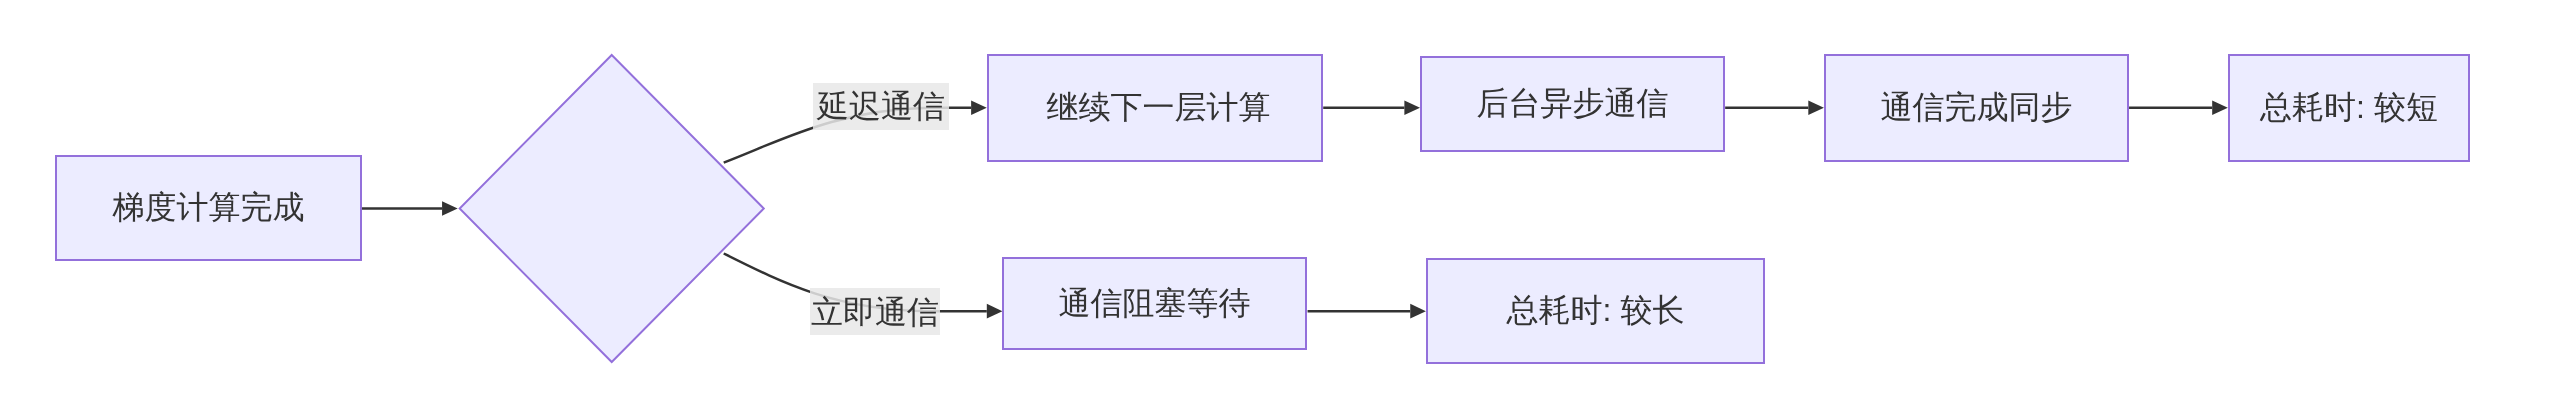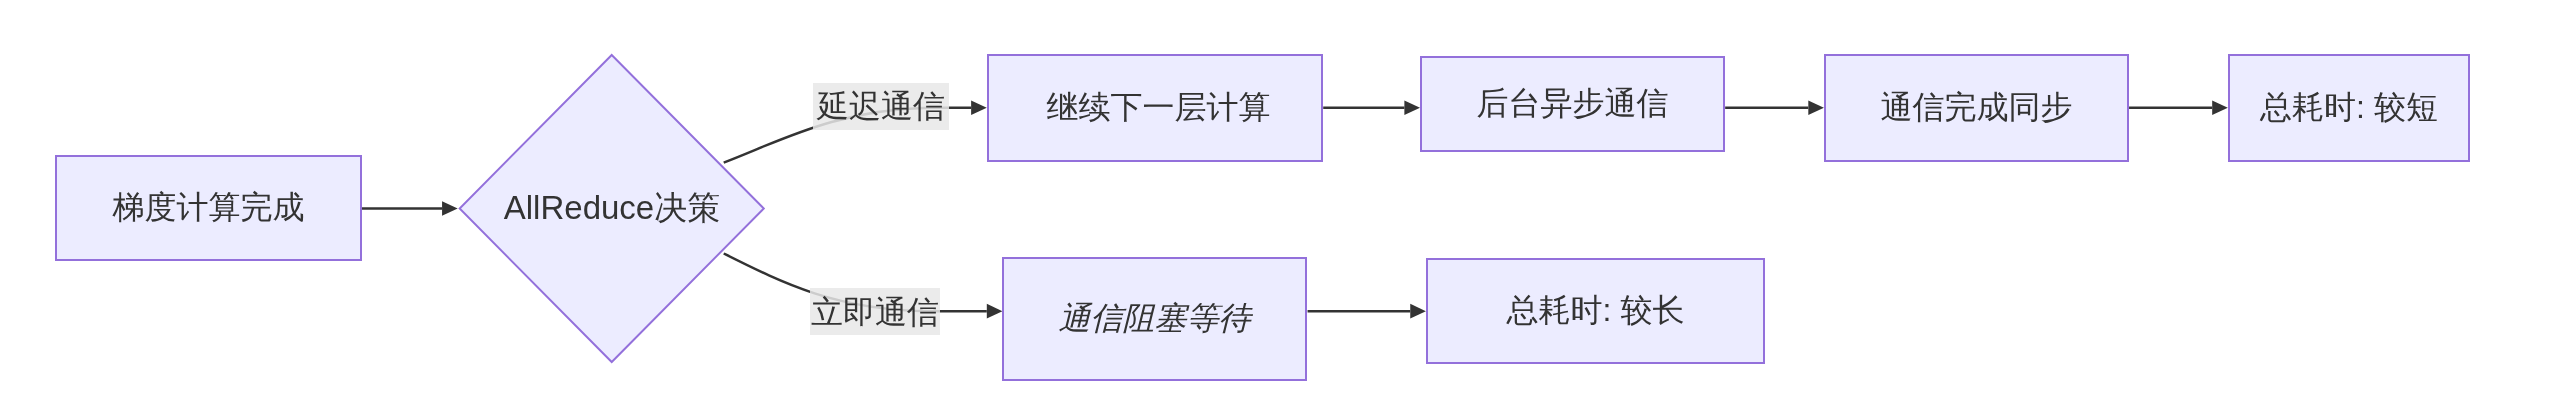--- a/index.html
+++ b/index.html
@@ -48,21 +48,21 @@
     color:var(--text-color);
     font-size:32px;
     white-space:nowrap;
   }
   
   .n-start    {left:55px;  top:155px; width:307px; height:106px;}
   .n-continue {left:987px;top:54px;  width:336px; height:108px;padding-left:7px;}
   .n-async    {left:1420px;top:56px;  width:305px; height:96px;}
   .n-sync     {left:1824px;top:54px;  width:305px; height:108px;}
   .n-short    {left:2228px;top:54px;  width:242px; height:108px;}
-  .n-blocking {left:1002px;top:257px; width:305px; height:124px;font-style:italic;}
+  .n-blocking {left:1002px;top:257px; width:305px; height:93px;}
   .n-long     {left:1426px;top:258px; width:339px; height:106px;}
   .n-decision {left:460px; top:55px;  width:304px; height:307px;}
   .l-delayed  {left:813px; top:83px;  width:136px; height:47px;}
   .l-immediate{left:810px; top:288px; width:130px; height:47px;align-items:flex-end;}
 </style>
 </head>
 <body>
 
 <div class="canvas">
 
@@ -89,23 +89,20 @@
     <polygon class="arrowhead" points="1025,318 1009,310.5 1009,325.5"></polygon>
 
     <path class="edge" d="M 1337 318 L 1442 318"></path>
     <polygon class="arrowhead" points="1458,318 1442,310.5 1442,325.5"></polygon>
   </svg>
 
   <div class="node n-start">
     <span>梯度计算完成</span>
   </div>
 
-  <div class="diamond-label n-decision">
-    <span>AllReduce决策</span>
-  </div>
 
   <div class="node n-continue">
     <span>继续下一层计算</span>
   </div>
 
   <div class="node n-async">
     <span>后台异步通信</span>
   </div>
 
   <div class="node n-sync">

